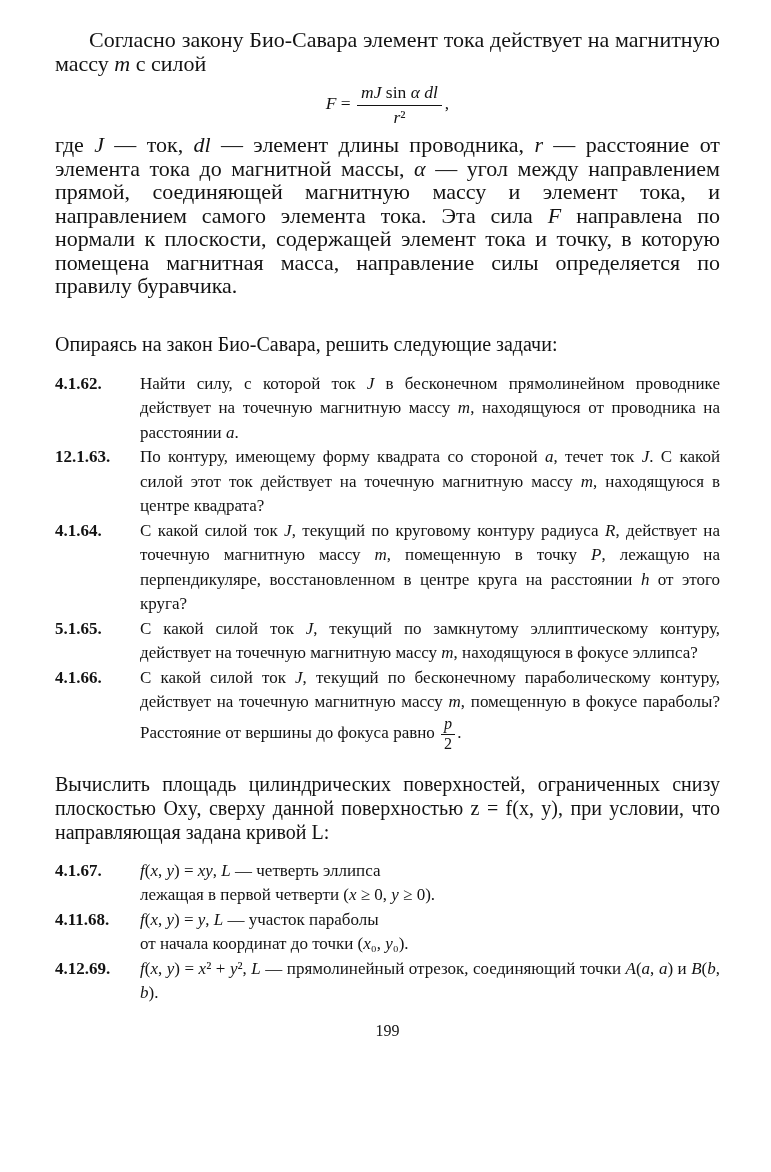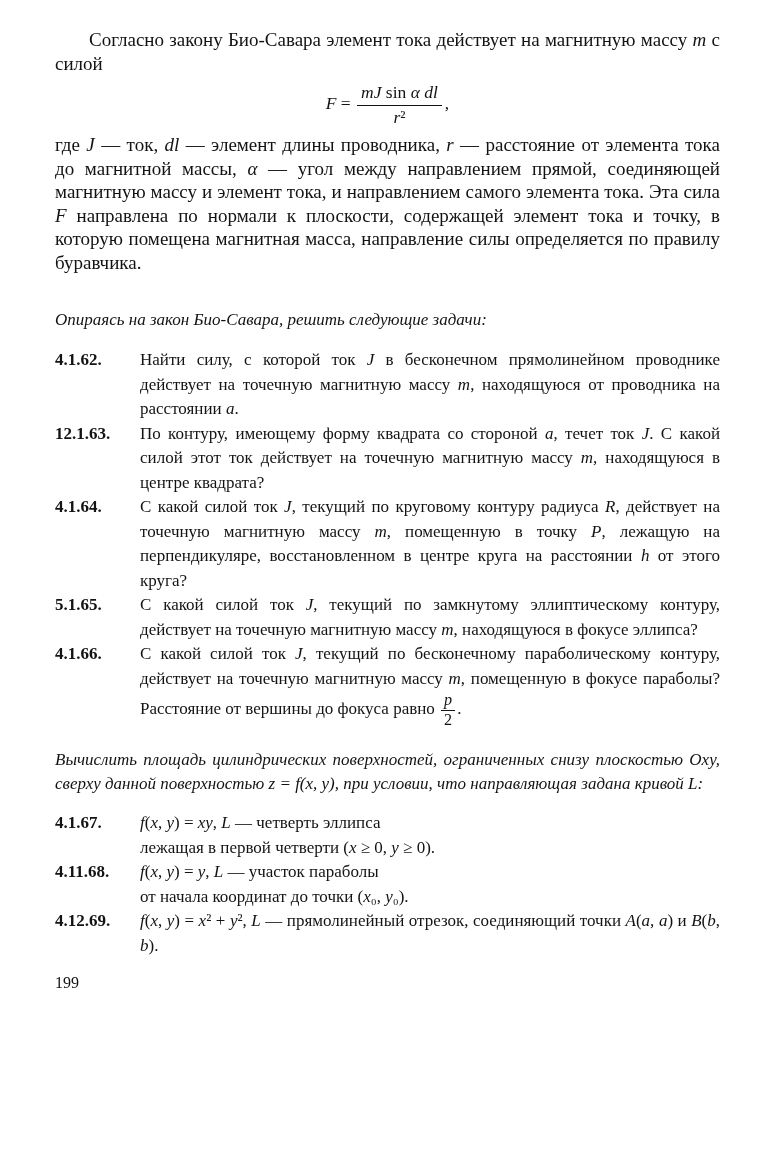--- a/index.html
+++ b/index.html
@@ -14,29 +14,28 @@
     font-family: "Liberation Serif", "DejaVu Serif", serif;
     color: #131313;
   }
   .page {
     box-sizing: border-box;
     width: 771px;
     height: 1172px;
     padding: 28px 51px 0 55px;
   }
   .para {
-    font-size: 19px;
+    font-size: 22px;
     line-height: 23.5px;
     text-align: justify;
     margin: 0;
   }
   .indent { text-indent: 34px; }
   .heading {
-    font-style: italic;
-    font-size: 17px;
+    font-size: 20px;
     line-height: 24px;
     text-align: justify;
     margin: 0;
   }
   .heading-1 { margin: 34px 0 16px 0; }
   .heading-2 { margin: 18px 0 15px 0; }
   .display-formula {
     text-align: center;
     font-size: 17.5px;
     line-height: 1.2;
@@ -90,21 +89,21 @@
     white-space: nowrap;
   }
   .pbody {
     flex: 1 1 auto;
     margin-left: 28px;
     text-align: justify;
   }
   .pbody .display-formula { margin: 8px 0 7px 0; }
   .formula-suffix { margin-left: 1px; }
   .page-number {
-    text-align: left;
+    text-align: center;
     font-size: 16px;
     margin-top: 16px;
   }
   i { font-style: italic; }
 </style>
 </head>
 <body>
 
 <div class="page">
 

